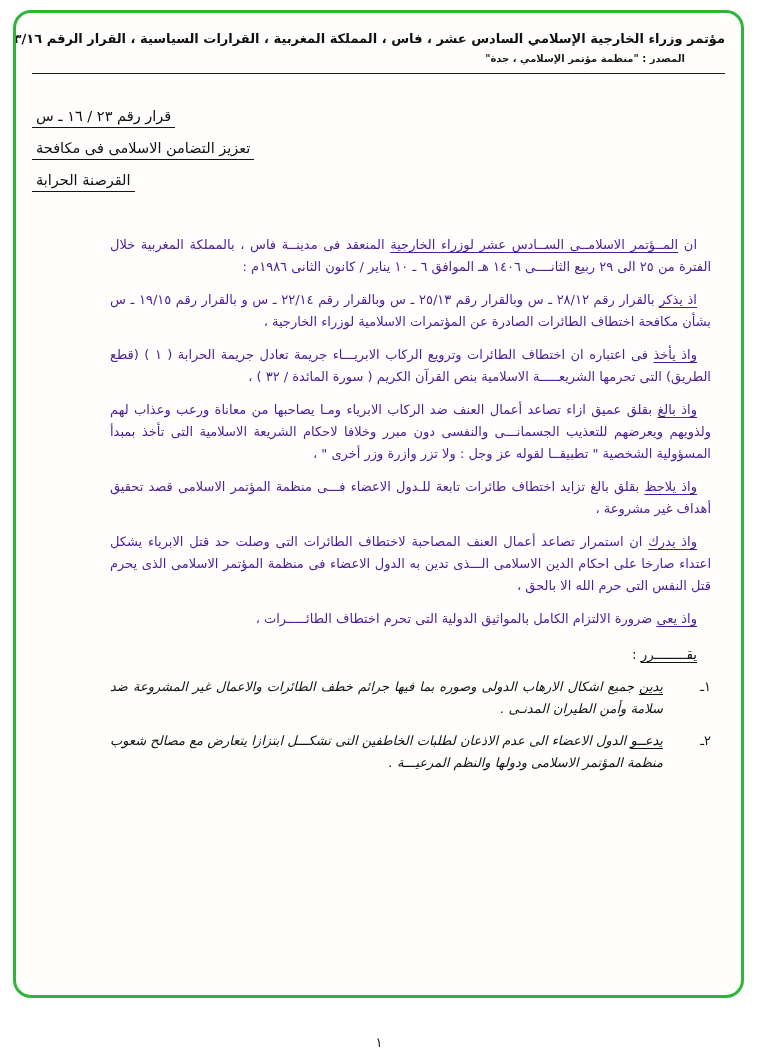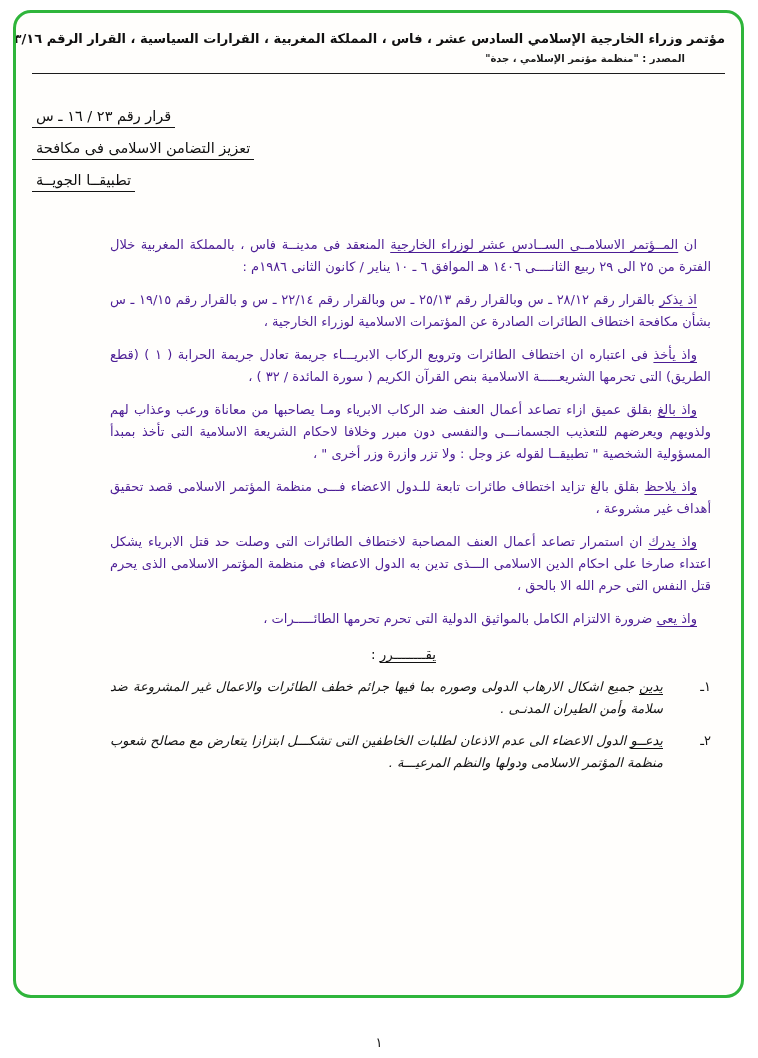--- a/index.html
+++ b/index.html
@@ -66,21 +66,20 @@
   .lead {
     text-decoration:underline;
     text-underline-offset:3px;
     text-decoration-thickness:1px;
   }
 
   .decides {
     font-size:13.5px;
     margin:16px 0 14px 0;
     text-indent:14px;
-    text-align:center;
   }
 
   .item {
     display:flex;
     font-size:13px;
     line-height:22px;
     margin-bottom:10px;
   }
   .item-marker {
     width:48px;
@@ -105,39 +104,39 @@
   <div class="doc-header">
     <div class="header-title">مؤتمر وزراء الخارجية الإسلامي السادس عشر ، فاس ، المملكة المغربية ، القرارات السياسية ، القرار الرقم ٢٣/١٦-س</div>
     <div class="source-line">المصدر : "منظمة مؤتمر الإسلامي ، جدة"</div>
   </div>
 
   <div class="divider"></div>
 
   <div class="title-block">
     <div class="title-row"><span class="title-line">قرار رقم ٢٣ / ١٦ ـ س</span></div>
     <div class="title-row"><span class="title-line">تعزيز التضامن الاسلامى فى مكافحة</span></div>
-    <div class="title-row"><span class="title-line">تطبيقــا الجويــة</span></div>
+    <div class="title-row"><span class="title-line">القرصنة الحرابة</span></div>
   </div>
 
   <div class="content">
 
     <p class="para"><span>ان </span><span class="lead">المــؤتمر الاسلامــى الســادس عشر لوزراء الخارجية</span><span> المنعقد فى مدينــة فاس ، بالمملكة المغربية خلال الفترة من ٢٥ الى ٢٩ ربيع الثانــــى ١٤٠٦ هـ الموافق ٦ ـ ١٠ يناير / كانون الثانى ١٩٨٦م :</span></p>
 
     <p class="para"><span></span><span class="lead">اذ يذكر</span><span> بالقرار رقم ٢٨/١٢ ـ س وبالقرار رقم ٢٥/١٣ ـ س وبالقرار رقم ٢٢/١٤ ـ س و بالقرار رقم ١٩/١٥ ـ س بشأن مكافحة اختطاف الطائرات الصادرة عن المؤتمرات الاسلامية لوزراء الخارجية ،</span></p>
 
     <p class="para"><span></span><span class="lead">واذ يأخذ</span><span> فى اعتباره ان اختطاف الطائرات وترويع الركاب الابريـــاء جريمة تعادل جريمة الحرابة ( ١ ) (قطع الطريق) التى تحرمها الشريعـــــة الاسلامية بنص القرآن الكريم ( سورة المائدة / ٣٢ ) ،</span></p>
 
 
     <p class="para"><span></span><span class="lead">واذ بالغ</span><span> بقلق عميق ازاء تصاعد أعمال العنف ضد الركاب الابرياء ومـا يصاحبها من معاناة ورعب وعذاب لهم ولذويهم ويعرضهم للتعذيب الجسمانـــى والنفسى دون مبرر وخلافا لاحكام الشريعة الاسلامية التى تأخذ بمبدأ المسؤولية الشخصية " تطبيقــا لقوله عز وجل : ولا تزر وازرة وزر أخرى " ،</span></p>
 
     <p class="para"><span></span><span class="lead">واذ يلاحظ</span><span> بقلق بالغ تزايد اختطاف طائرات تابعة للـدول الاعضاء فـــى منظمة المؤتمر الاسلامى قصد تحقيق أهداف غير مشروعة ،</span></p>
 
     <p class="para"><span></span><span class="lead">واذ يدرك</span><span> ان استمرار تصاعد أعمال العنف المصاحبة لاختطاف الطائرات التى وصلت حد قتل الابرياء يشكل اعتداء صارخا على احكام الدين الاسلامى الـــذى تدين به الدول الاعضاء فى منظمة المؤتمر الاسلامى الذى يحرم قتل النفس التى حرم الله الا بالحق ،</span></p>
 
-    <p class="para"><span></span><span class="lead">واذ يعى</span><span> ضرورة الالتزام الكامل بالمواثيق الدولية التى تحرم تحرمها الطائـــــرات ،</span></p>
+    <p class="para"><span></span><span class="lead">واذ يعى</span><span> ضرورة الالتزام الكامل بالمواثيق الدولية التى تحرم اختطاف الطائـــــرات ،</span></p>
 
     <p class="decides"><span class="lead">يقــــــــرر</span><span> :</span></p>
 
     <div class="item">
       <span class="item-marker">١ـ</span>
       <span class="item-text"><span class="lead">يدين</span><span> جميع اشكال الارهاب الدولى وصوره بما فيها جرائم خطف الطائرات والاعمال غير المشروعة ضد سلامة وأمن الطيران المدنـى .</span></span>
     </div>
 
     <div class="item">
       <span class="item-marker">٢ـ</span>

